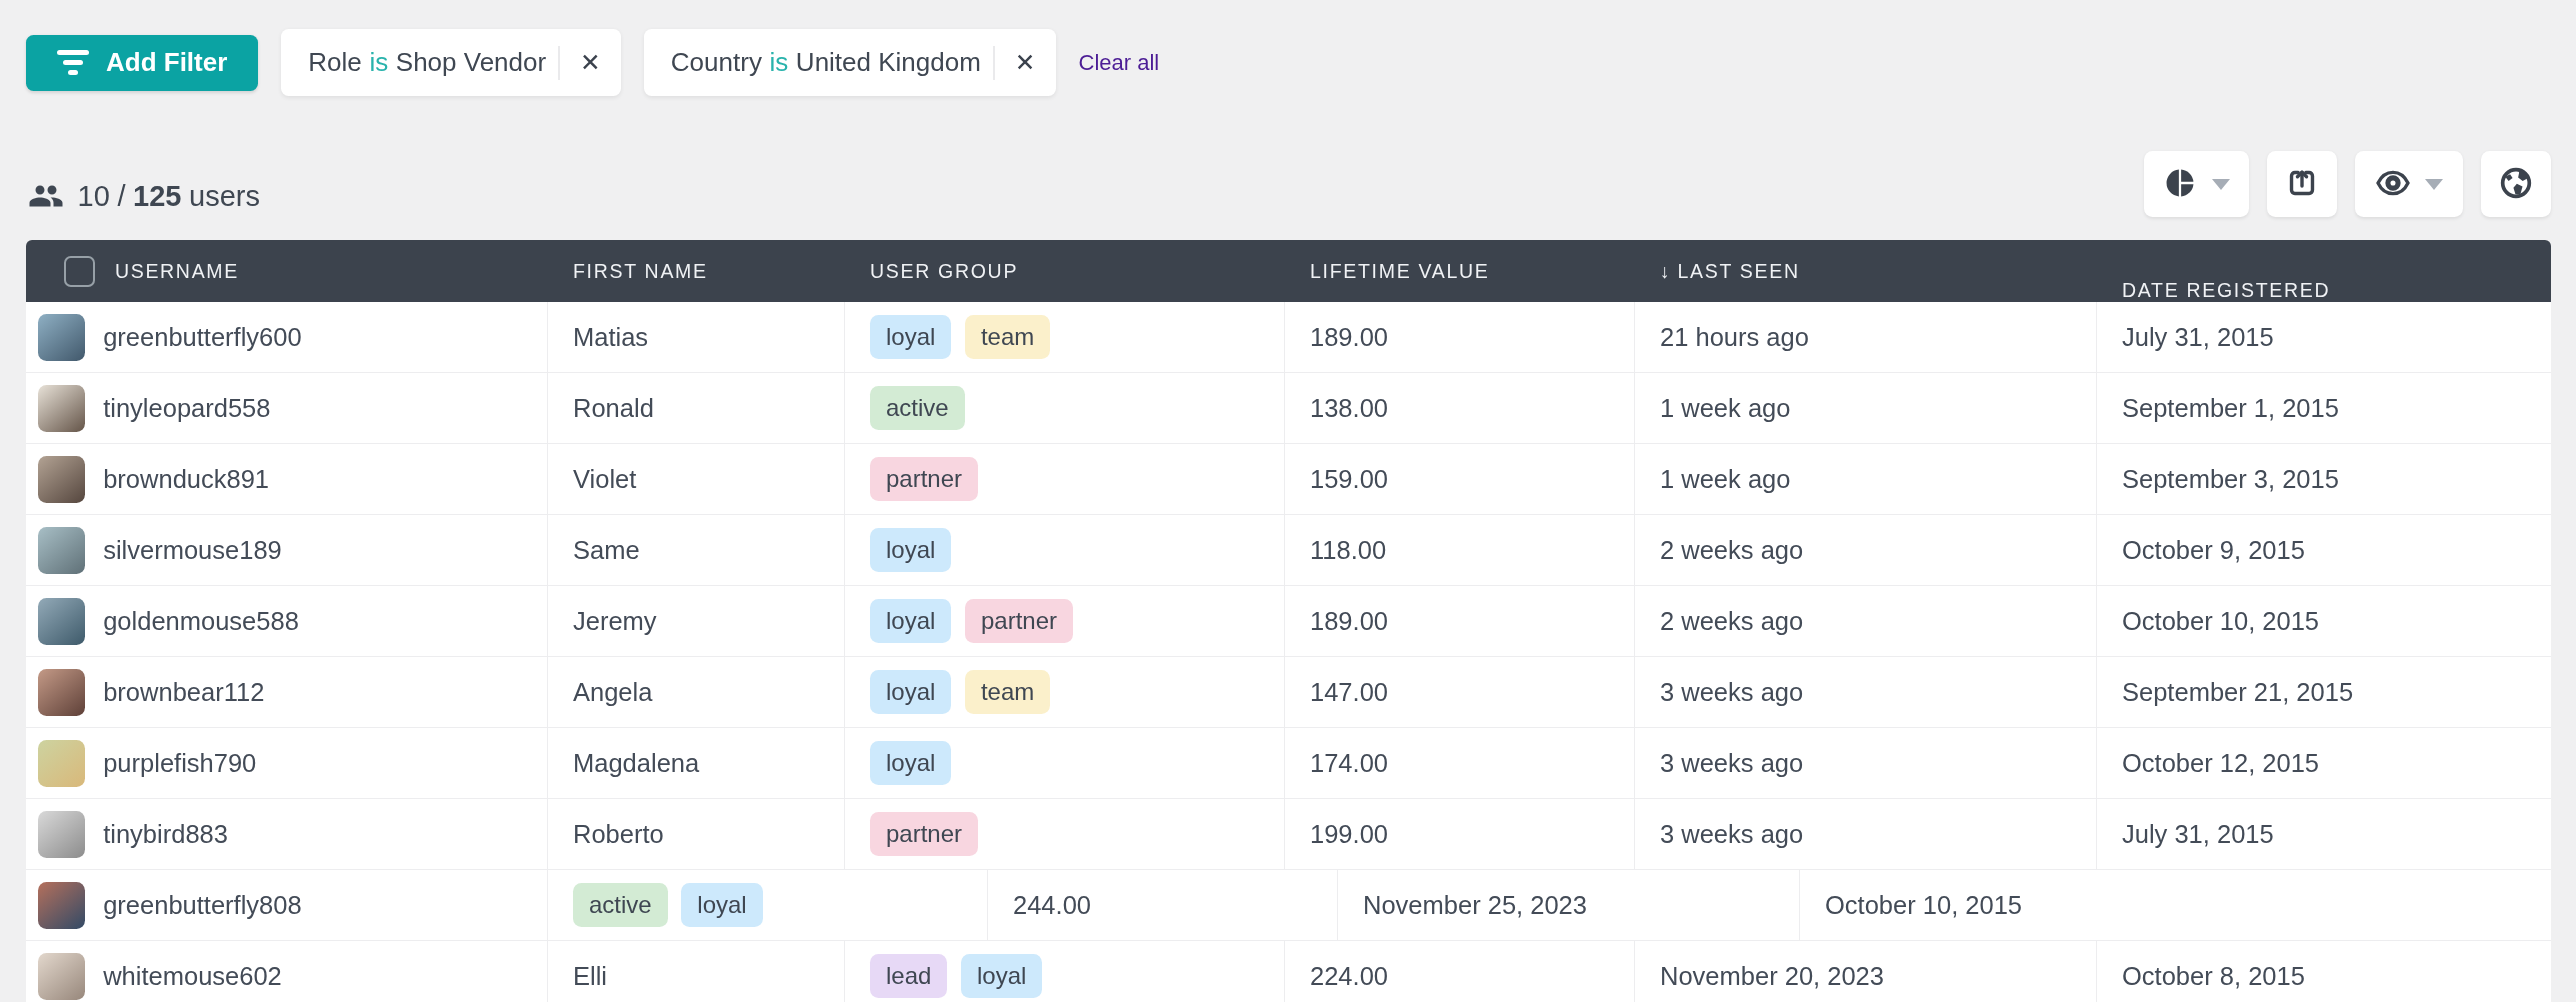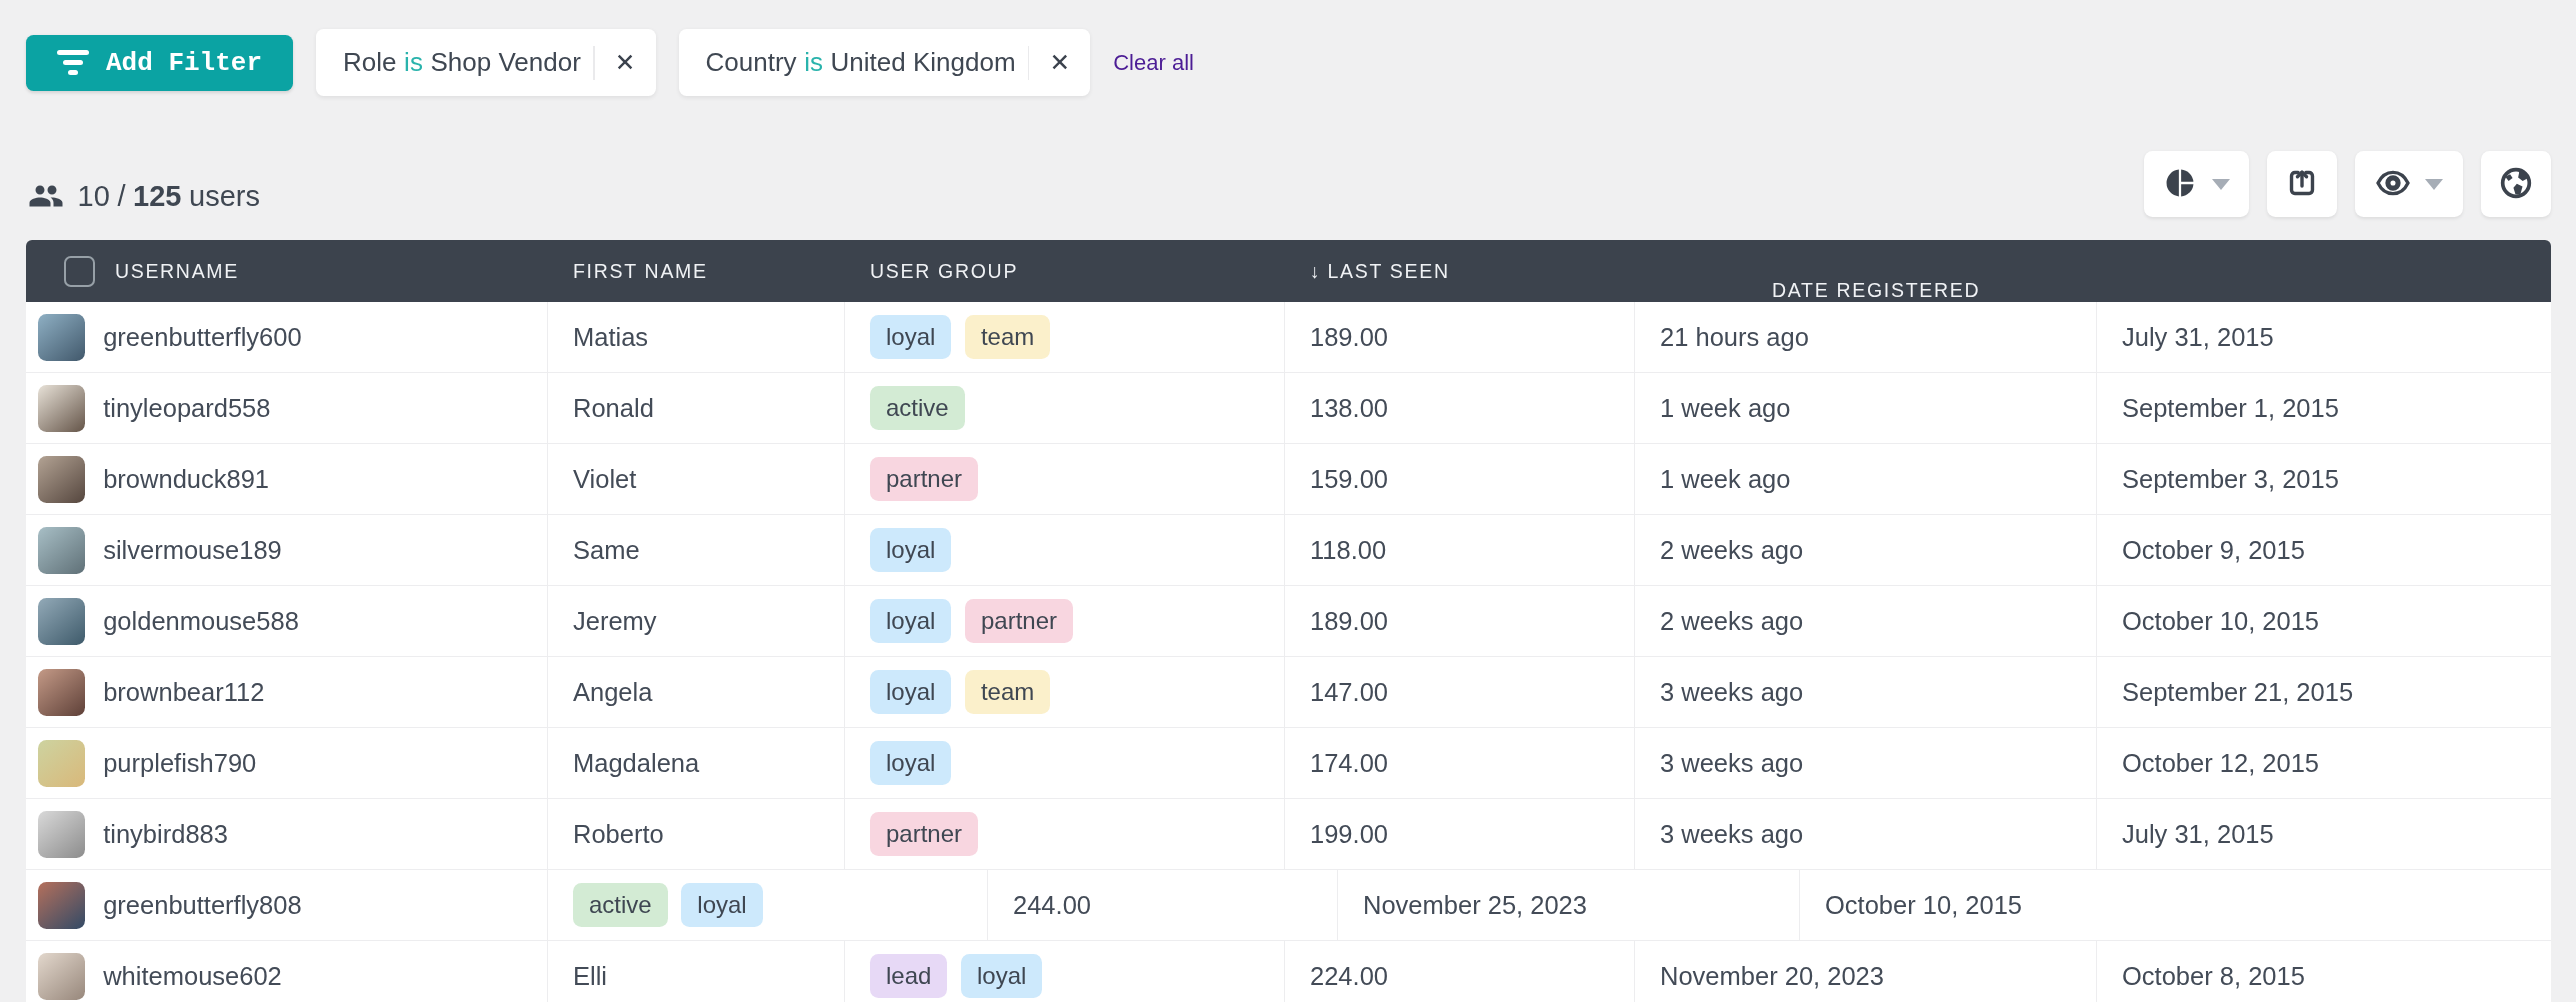--- a/index.html
+++ b/index.html
@@ -2,21 +2,21 @@
 <html style="font-size:13.6px"><head>
 <meta charset="utf-8">
 <style>
   html,body{margin:0;padding:0;}
   body{font-family:"Liberation Sans", sans-serif; background:#f0f0f1;}
   .page{position:relative;width:2576px;height:1003px;overflow:hidden;background:#f0f0f1;}
 
   
   .filter-bar{position:absolute;top:32px;left:26px;height:61px;display:flex;align-items:center;gap:23px;}
   .add-filter{height:56px;border:none;border-radius:7.6px;background:#0ba3a3;color:#fff;
-    font-family:Liberation Mono, monospace;font-size:26px;font-weight:700;display:flex;align-items:center;gap:17px;
+    font-family:Liberation Sans, sans-serif;font-size:26px;font-weight:700;display:flex;align-items:center;gap:17px;
     padding:0 31px;cursor:pointer;box-shadow:0 1.7px 3.4px rgba(0,0,0,.12);}
   .filter-icon{display:flex;flex-direction:column;align-items:center;gap:5.1px;}
   .filter-icon i{display:block;height:5.1px;border-radius:2.5px;background:#fff;}
   .filter-icon i:nth-child(1){width:32px;}
   .filter-icon i:nth-child(2){width:20.4px;}
   .filter-icon i:nth-child(3){width:9.3px;}
   .chips{display:flex;align-items:center;gap:23px;}
   .chip{height:67px;background:#fff;border-radius:7.6px;display:flex;align-items:center;
     box-shadow:0 1.7px 4.2px rgba(0,0,0,.07);font-size:26px;color:#3f4752;cursor:default;}
   .chip-text{display:flex;align-items:center;padding:0 12px 0 27px;white-space:nowrap;}
@@ -168,20 +168,23 @@
       <div class="th col-username">
         <span class="checkbox"></span>
         <span>USERNAME</span>
       </div>
       <div class="th col-first">
         <span>FIRST NAME</span>
       </div>
       <div class="th col-group">
         <span>USER GROUP</span>
       </div>
+      <div class="th col-value">
+        <span>LIFETIME VALUE</span>
+      </div>
       <div class="th col-seen">
         <span class="sort-arrow">↓</span>
         <span>LAST SEEN</span>
       </div>
       <div class="th col-reg">
         <span>DATE REGISTERED</span>
       </div>
     </div>
     <div id="tbody">
         <div class="row">

